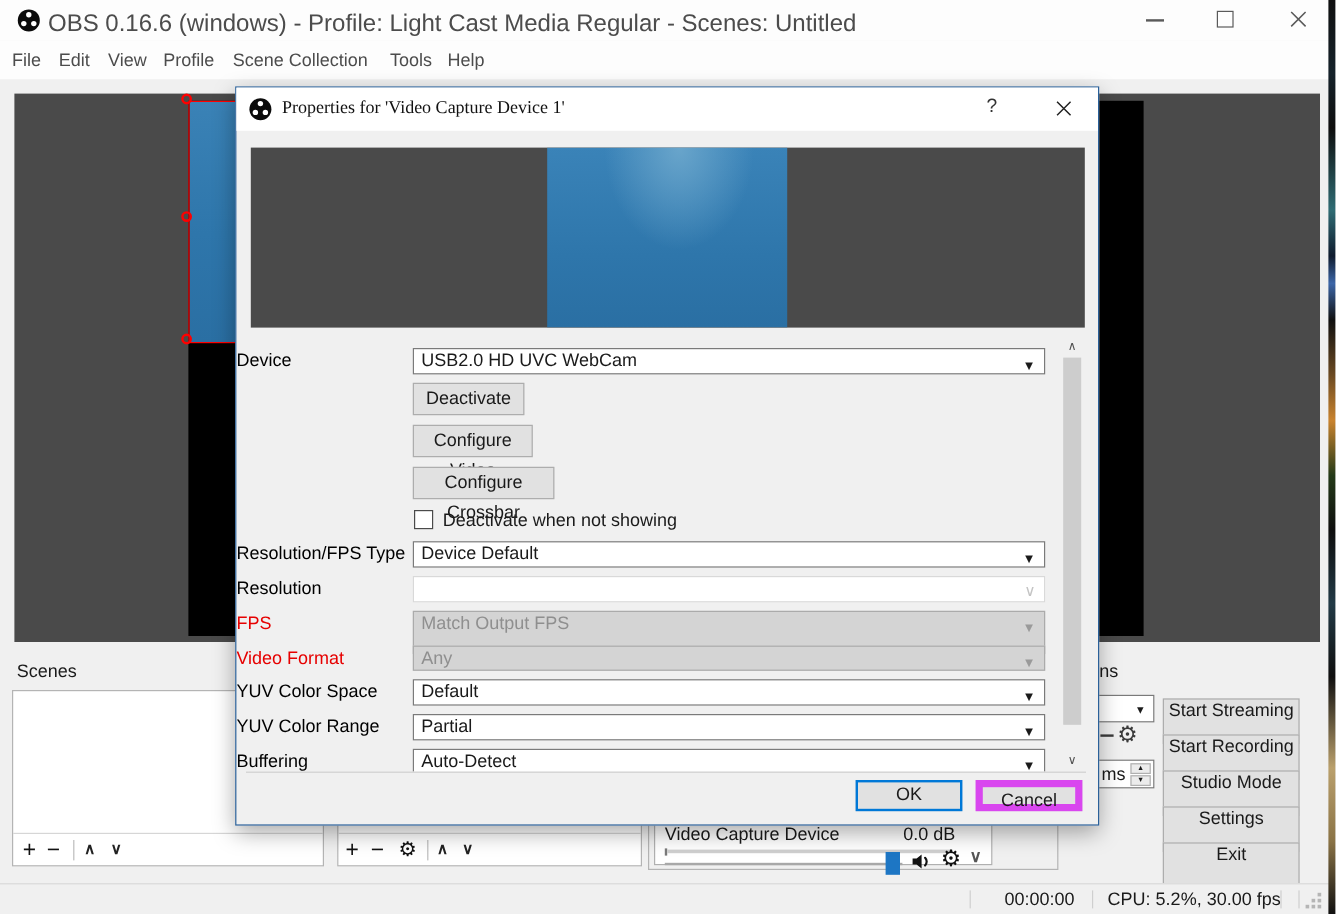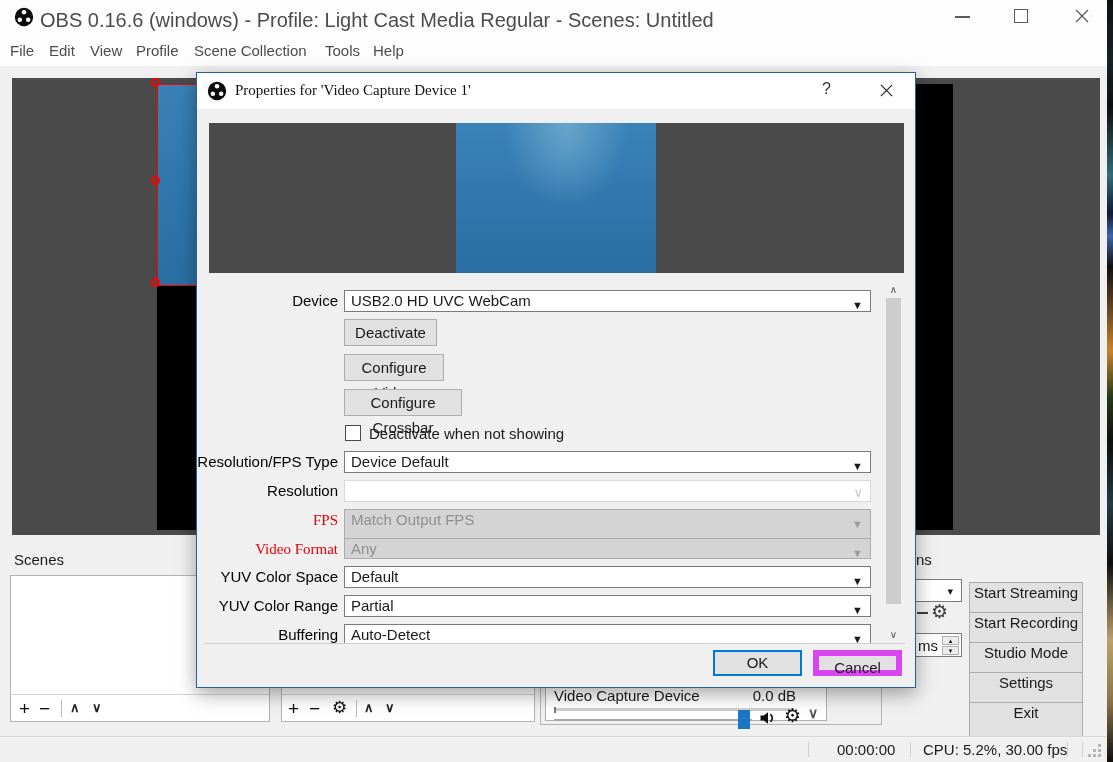--- a/index.html
+++ b/index.html
@@ -39,22 +39,22 @@
   .dialog { left:196px; top:72px; width:720px; height:616px; background:#f0f0f0;
     border:1px solid #2a6099; box-shadow:0 6px 18px rgba(0,0,0,.35); z-index:50; }
   .dlg-titlebar { position:absolute; left:0; top:0; width:100%; height:36px; background:#ffffff; }
   .dlg-title { position:absolute; left:38px; top:9px; font-size:15px; color:#111;font-family:Liberation Serif, serif; }
   .dlg-preview { position:absolute; left:12px; top:50px; width:695px; height:150px; background:#4a4a4a; overflow:hidden; }
   .dlg-preview-blue { position:absolute; left:247px; top:0; width:200px; height:150px;
     background: radial-gradient(ellipse at 55% 0%, #69a5cb 0%, rgba(105,165,203,0) 40%),
                 linear-gradient(180deg,#3a83b8 0%, #2e76ab 60%, #2a6fa3 100%); }
 
   .form-viewport { position:absolute; left:0; top:208px; width:688px; height:362px; overflow:hidden; }
-  .frm-label { position:absolute; width:141px; text-align:right; font-size:15px; color:#000; line-height:22px; }
-  .frm-label.red { color:#e60000;font-family:Liberation Serif, serif; }
+  .frm-label { position:absolute; width:141px; text-align:left; font-size:15px; color:#000; line-height:22px; }
+  .frm-label.red { color:#e60000; }
 
   .combo { position:absolute; left:147px; width:527px; height:22px; background:#fff; border:1px solid #7a7a7a;
     font-size:15px; line-height:20px; padding-left:6px; }
   .combo .arrow { position:absolute; right:7px; top:4px; font-size:11px; color:#1a1a1a; }
   .combo.disabled { background:#d4d4d4; border-color:#ababab; color:#8f8f8f; }
   .combo.disabled .arrow { color:#9a9a9a; }
   .combo.empty-disabled { background:#fff; border-color:#d9d9d9; color:#9a9a9a; }
   .combo.empty-disabled .arrow { color:#c4c4c4; font-size:13px; top:2px; }
 
   .dlg-btn { position:absolute; left:147px; height:27px; background:#e1e1e1; border:1px solid #adadad;

